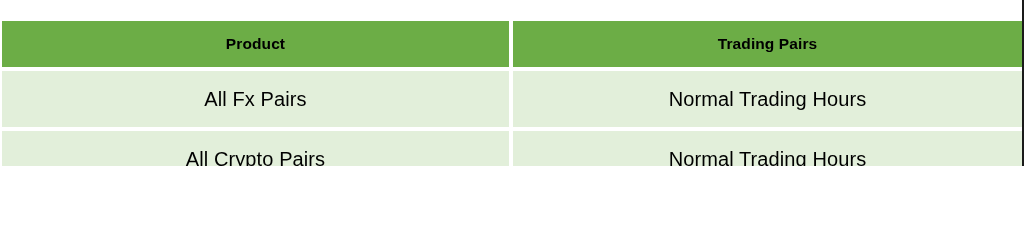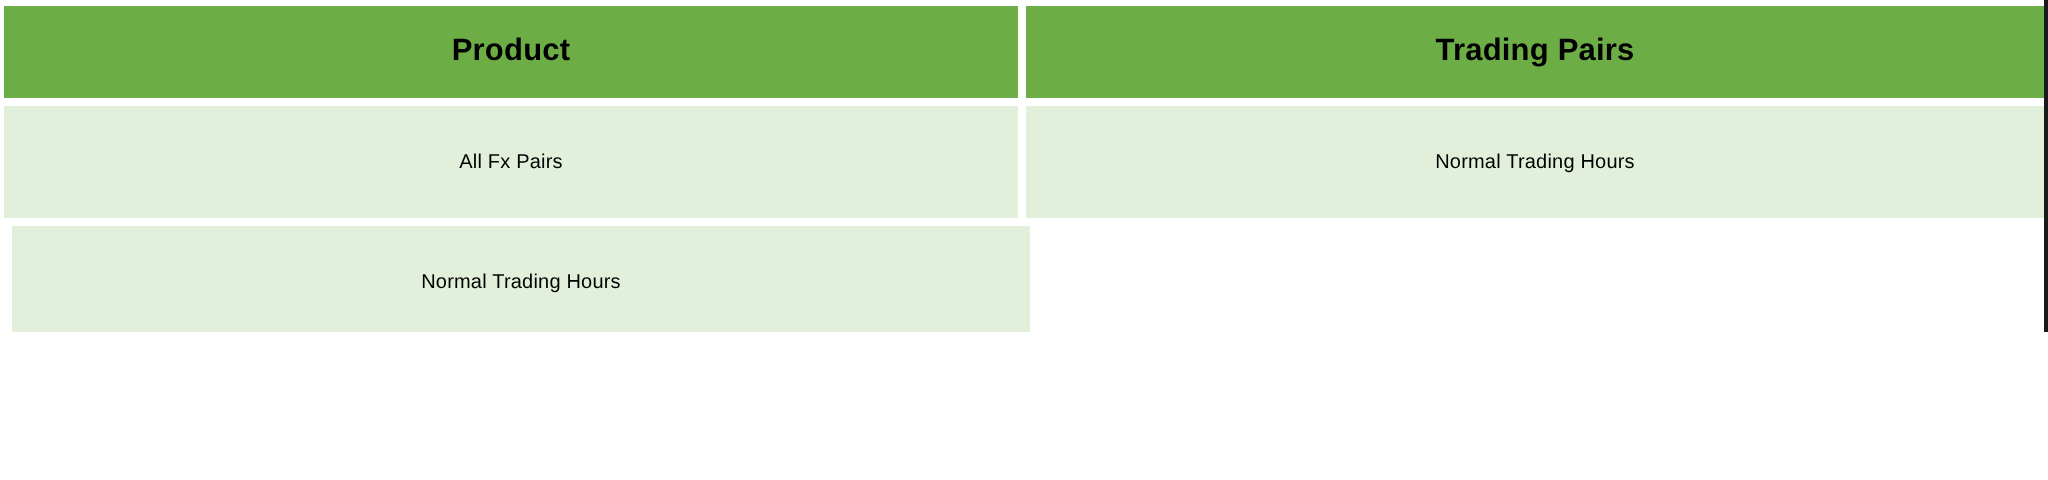--- a/index.html
+++ b/index.html
@@ -13,21 +13,21 @@
     overflow: hidden;
     font-family: "Liberation Sans", sans-serif;
   }
 
   #table-root {
     position: relative;
     width: 1024px;
     height: 216px;
     box-sizing: border-box;
     background: #ffffff;
-    padding-top: 3px;
+    padding-top: 21px;
     padding-left: 2px;
     padding-right: 0;
   }
 
   
   #right-edge-rule {
     position: absolute;
     top: 0;
     right: 0;
     width: 2px;
@@ -74,21 +74,21 @@
     height: 4px;
     width: 1020px;
     background: #ffffff;
   }
 
   
   .data-row .tcell {
     height: 56px;
     background: #e2efda;
     font-weight: normal;
-    font-size: 10px;
+    font-size: 20px;
     letter-spacing: 0.1px;
   }
 
   
   .data-row.last .tcell {
     height: 57px;
   }
 </style>
 </head>
 <body>
@@ -107,20 +107,21 @@
 
     <div class="trow data-row">
       <div class="tcell col-1">All Fx Pairs</div>
       <div class="col-gap"></div>
       <div class="tcell col-2">Normal Trading Hours</div>
     </div>
 
     <div class="row-gap"></div>
 
     <div class="trow data-row last">
+      <div class="tcell col-1">All Crypto Pairs</div>
       <div class="col-gap"></div>
       <div class="tcell col-2">Normal Trading Hours</div>
     </div>
 
   </div>
 
   <div id="right-edge-rule"></div>
 </div>
 
 </body></html>

